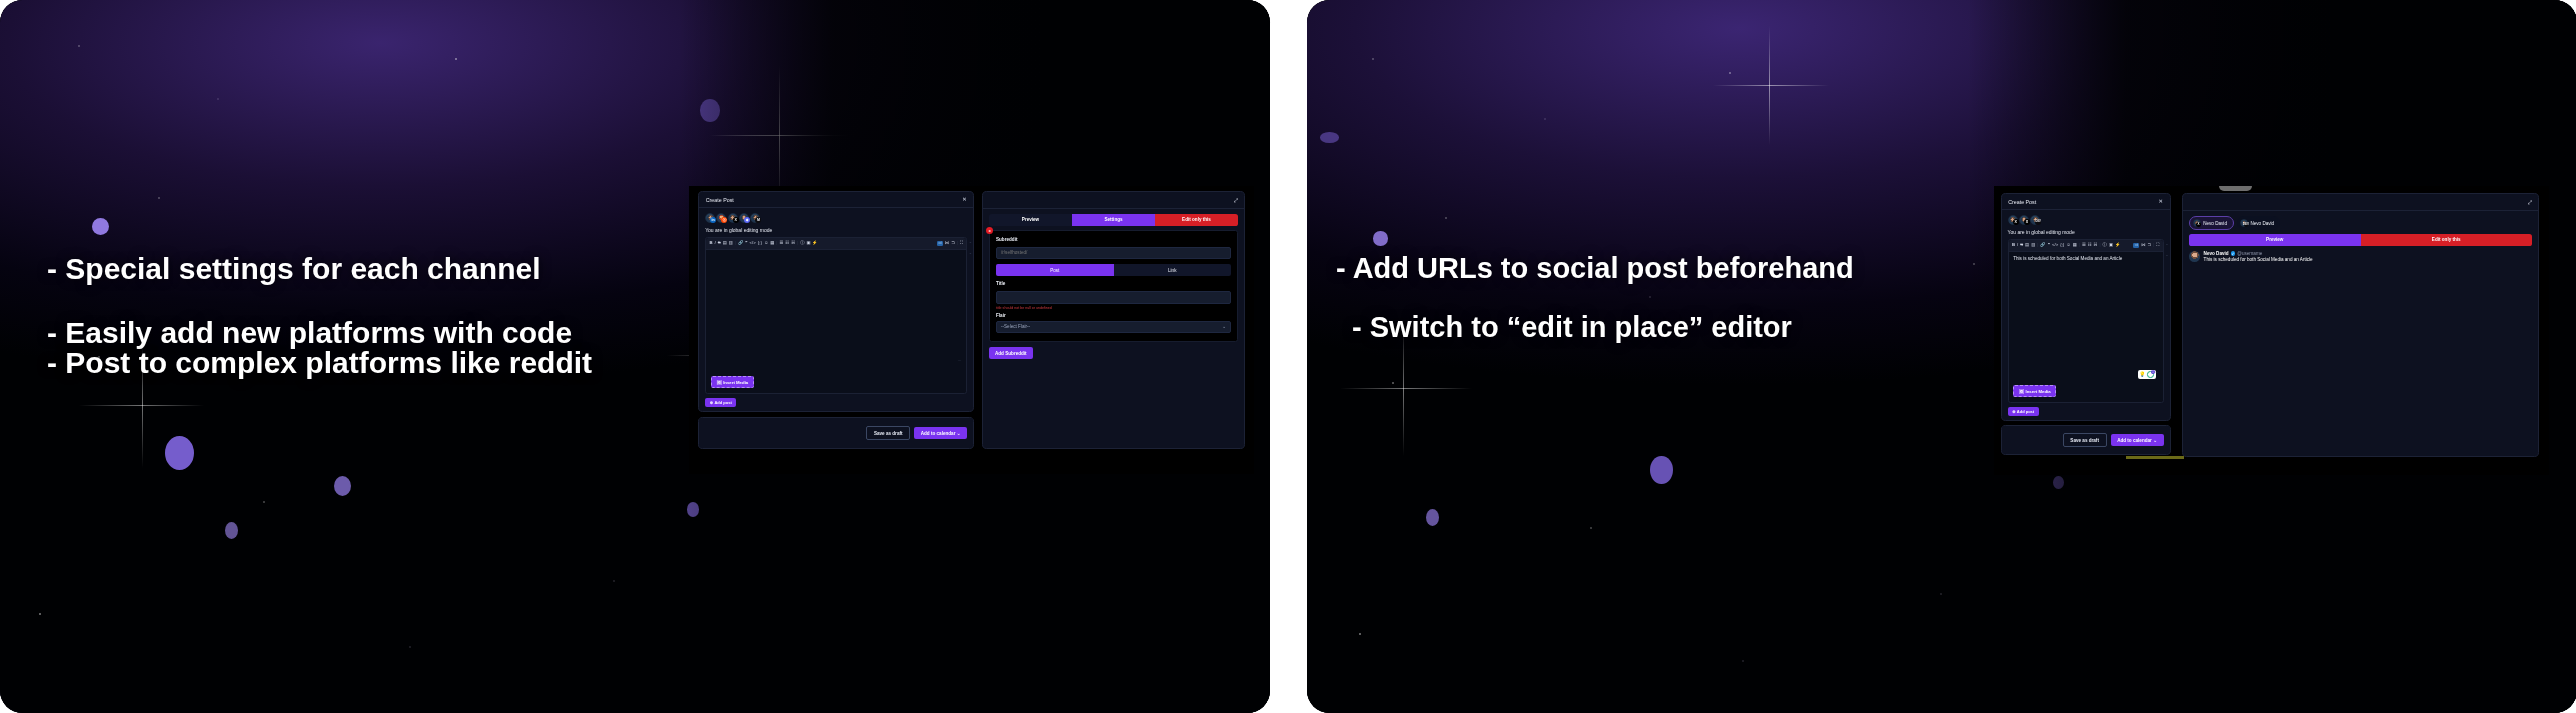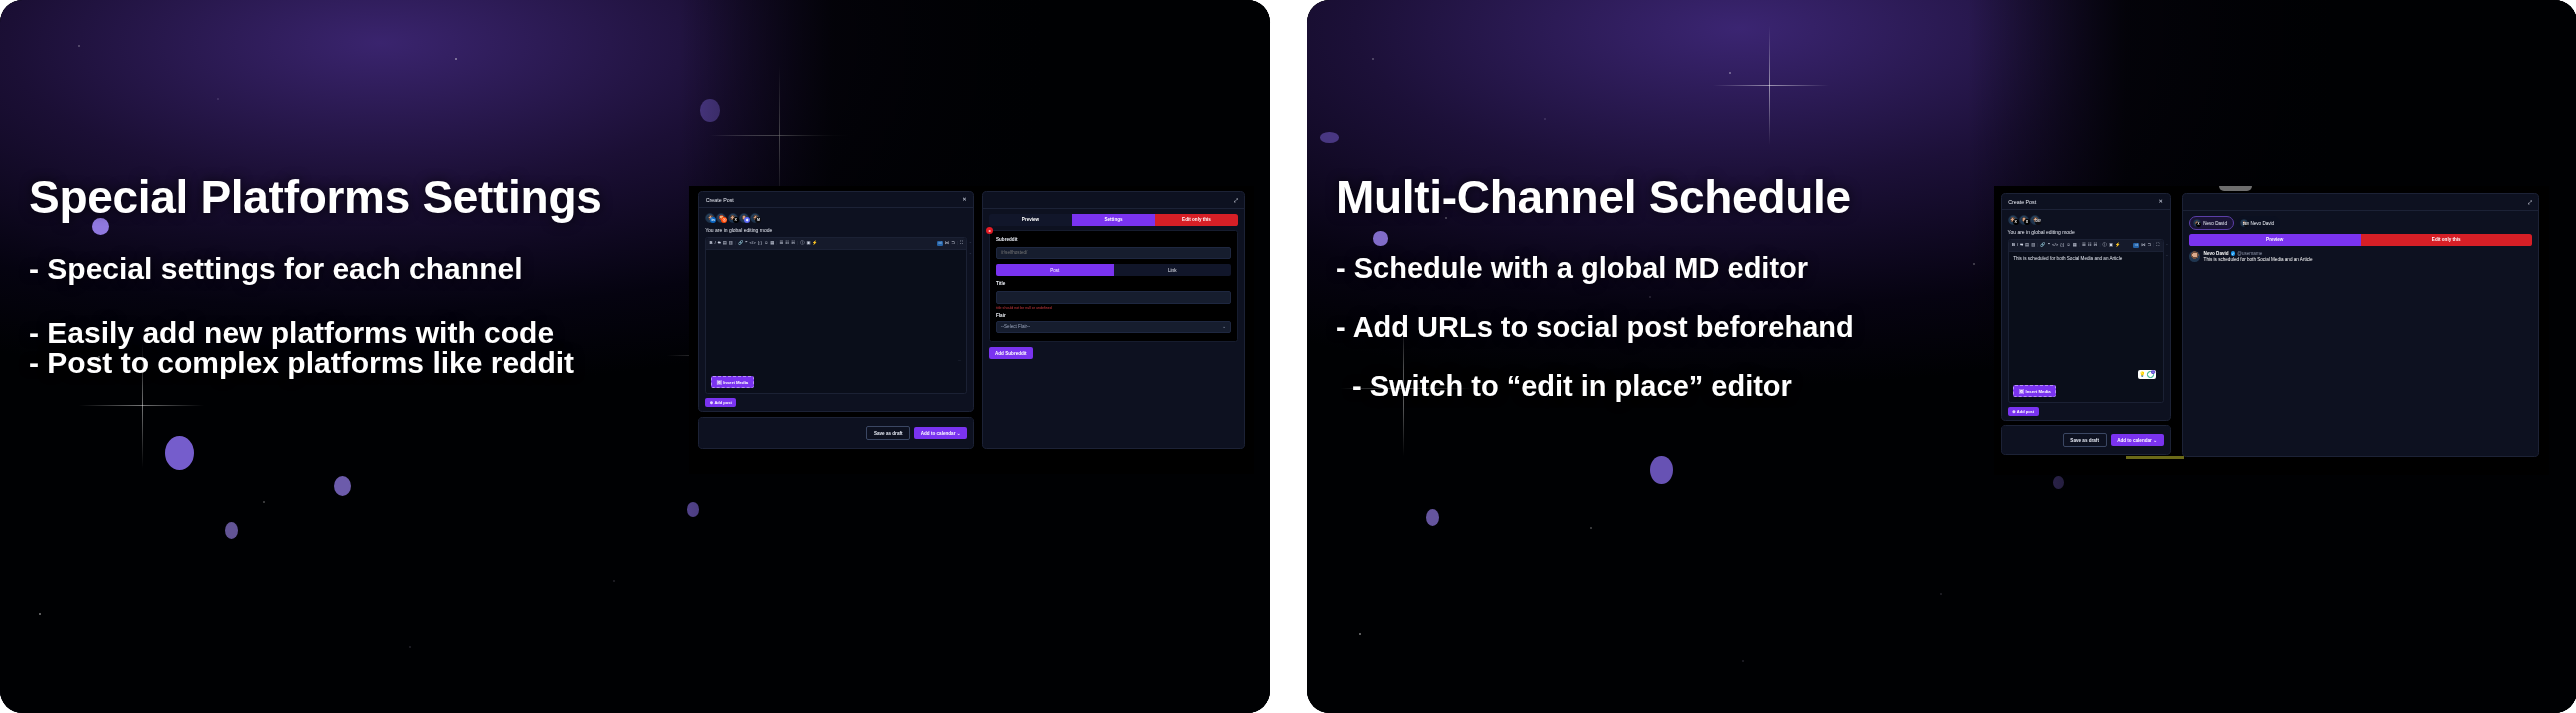--- a/index.html
+++ b/index.html
@@ -193,22 +193,21 @@
       <div style="position:absolute;left:779px;top:66px;width:1.3px;height:139px;background:linear-gradient(#0000,#fff,#0000);opacity:.55;"></div>
       <div style="position:absolute;left:710px;top:135px;width:139px;height:1.3px;background:linear-gradient(90deg,#0000,#fff,#0000);opacity:.55;"></div>
       <div style="position:absolute;left:142px;top:343px;width:1.3px;height:125px;background:linear-gradient(#0000,#fff,#0000);opacity:.45;"></div>
       <div style="position:absolute;left:79px;top:405px;width:125px;height:1.3px;background:linear-gradient(90deg,#0000,#fff,#0000);opacity:.45;"></div>
       <div style="position:absolute;left:720px;top:304px;width:1.3px;height:106px;background:linear-gradient(#0000,#fff,#0000);opacity:.35;"></div>
       <div style="position:absolute;left:667px;top:355px;width:106px;height:1.3px;background:linear-gradient(90deg,#0000,#fff,#0000);opacity:.35;"></div>
       <div style="position:absolute;left:680px;top:0;width:589px;height:713px;background:linear-gradient(90deg,rgba(0,1,3,0) 0%,rgba(0,1,3,.86) 26%,#000103 62%);"></div>
     </div>
 
     <div class="slide-body">
-      <h1 class="headline" style="left:29px;top:170px;font-size:46px;">Special Platforms Settings</h1>
-      <div class="bullets" style="left:29px;top:254px;">
+      <div class="bullets" style="left:47px;top:254px;">
         <div class="bullet" style="font-size:30px;line-height:1;margin-bottom:34px;">- Special settings for each channel</div>
         <div class="bullet" style="font-size:30px;line-height:1;">- Easily add new platforms with code</div>
         <div class="bullet" style="font-size:30px;line-height:1;margin-bottom:34px;">- Post to complex platforms like reddit</div>
       </div>
 
       <div class="shot" style="left:689px;top:186px;width:565px;height:288px;">
 
         <div class="modal" style="left:9.2px;top:5.3px;width:276px;height:221px;">
           <div class="modal-head">
             <span class="modal-title">Create Post</span>
@@ -366,23 +365,21 @@
       <div style="position:absolute;left:462px;top:26.4px;width:1.3px;height:119px;background:linear-gradient(#0000,#fff,#0000);opacity:.5;"></div>
       <div style="position:absolute;left:406px;top:85px;width:116px;height:1.3px;background:linear-gradient(90deg,#0000,#fff,#0000);opacity:.5;"></div>
       <div style="position:absolute;left:96px;top:324px;width:1.3px;height:132px;background:linear-gradient(#0000,#fff,#0000);opacity:.45;"></div>
       <div style="position:absolute;left:33px;top:388px;width:132px;height:1.3px;background:linear-gradient(90deg,#0000,#fff,#0000);opacity:.45;"></div>
       <div style="position:absolute;left:746px;top:284px;width:1.3px;height:112px;background:linear-gradient(#0000,#fff,#0000);opacity:.35;"></div>
       <div style="position:absolute;left:694px;top:338px;width:112px;height:1.3px;background:linear-gradient(90deg,#0000,#fff,#0000);opacity:.35;"></div>
       <div style="position:absolute;left:661px;top:0;width:609px;height:713px;background:linear-gradient(90deg,rgba(0,1,3,0) 0%,rgba(0,1,3,.88) 26%,#000103 60%);"></div>
     </div>
 
     <div class="slide-body">
-      <h1 class="headline" style="left:29px;top:170px;font-size:46px;">Multi-Channel Schedule</h1>
       <div class="bullets" style="left:29px;top:254px;">
-        <div class="bullet" style="font-size:29px;line-height:1;margin-bottom:30px;">- Schedule with a global MD editor</div>
         <div class="bullet" style="font-size:29px;line-height:1;margin-bottom:30px;">- Add URLs to social post beforehand</div>
         <div class="bullet" style="font-size:29px;line-height:1;margin-left:16px;">- Switch to “edit in place” editor</div>
       </div>
 
       <div class="shot" style="left:687px;top:186px;width:555px;height:289px;">
 
         <div class="notch" style="left:225px;top:0;"></div>
 
         <div class="modal" style="left:6.6px;top:7.3px;width:170px;height:228px;">
           <div class="modal-head">

